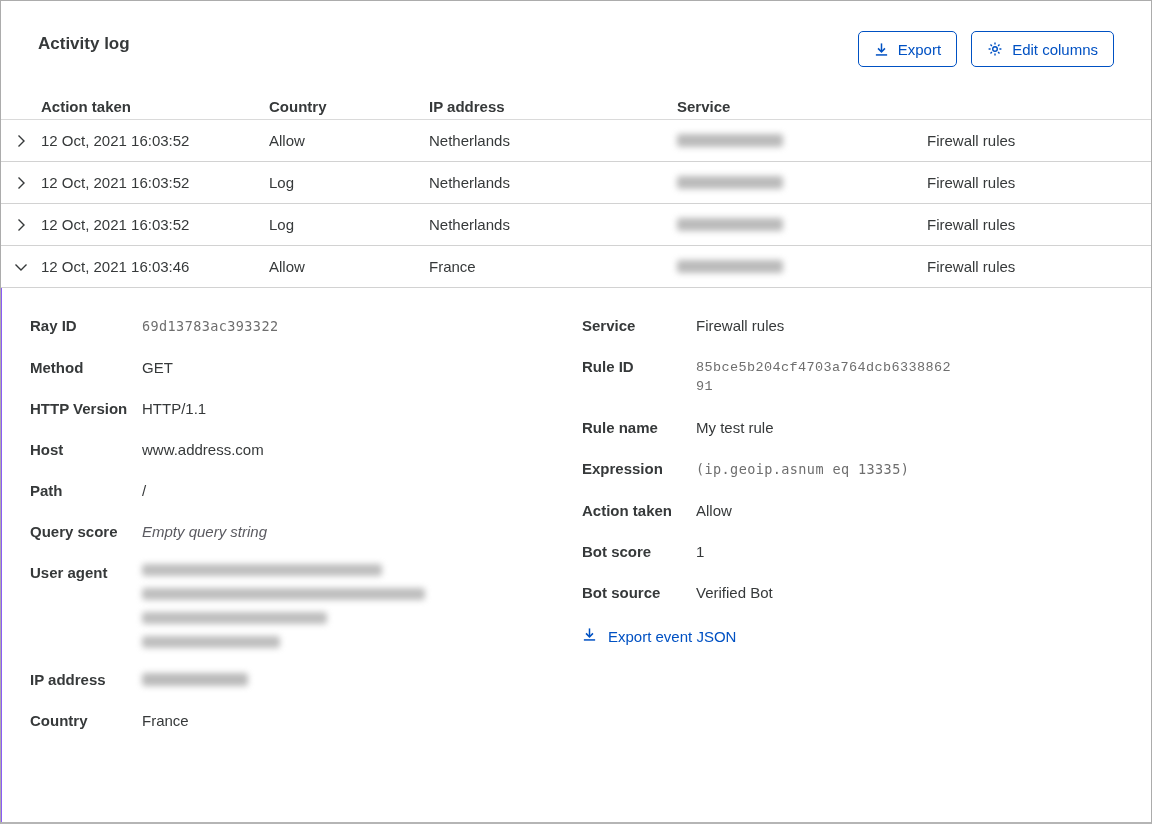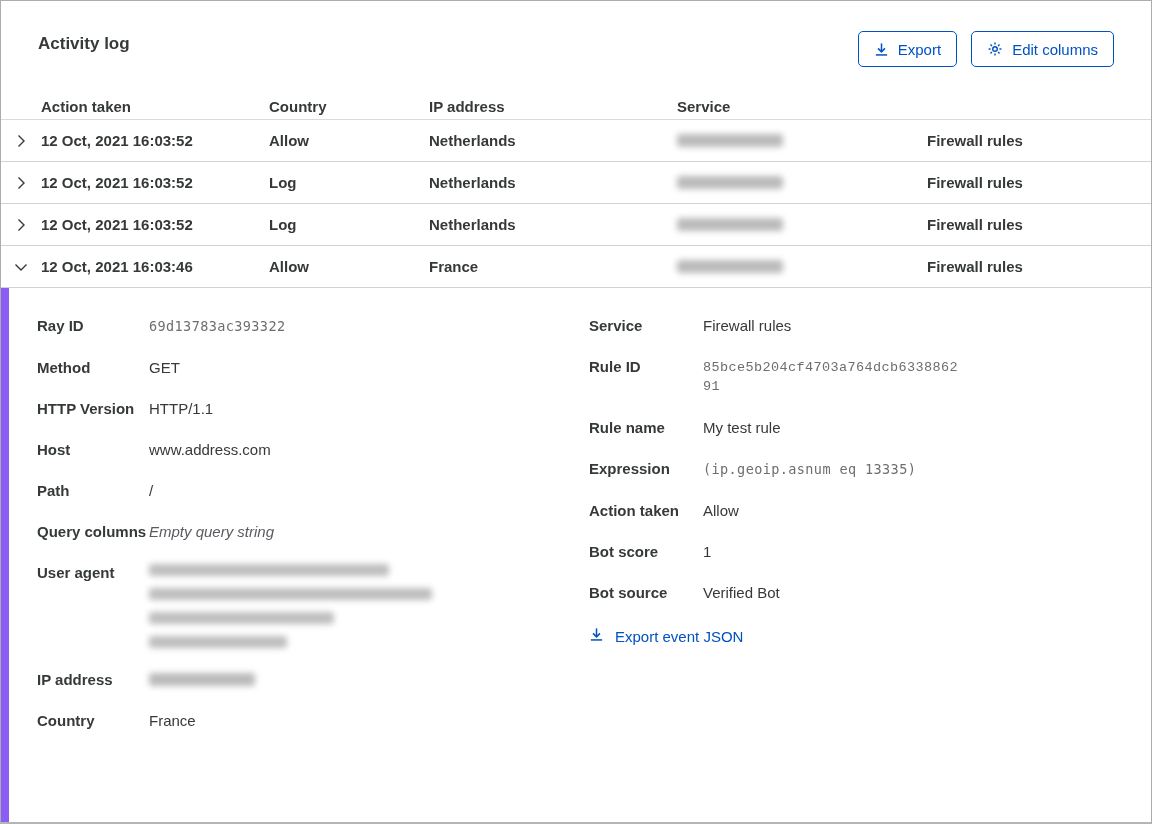--- a/index.html
+++ b/index.html
@@ -33,21 +33,20 @@
     background: #fff; color: #0051c3;
     border: 1px solid #0051c3; border-radius: 5px;
     font-family: inherit; font-size: 15px; cursor: pointer;
   }
   .btn svg { display: block; }
   
   .grid-row {
     display: grid;
     grid-template-columns: 40px 228px 160px 248px 250px 1fr;
     align-items: center;
-    font-weight: bold;
   }
   .thead {
     height: 27px;
     border-bottom: 1px solid #dadada;
     font-size: 15px; font-weight: 700;
     flex: 0 0 auto;
   }
   .trow {
     height: 42px;
     border-bottom: 1px solid #d2d2d2;
@@ -58,21 +57,21 @@
   }
   .chev-cell { display: flex; align-items: center; justify-content: center; }
   .blur-blob {
     height: 13px; width: 106px;
     background: #767676; opacity: .5;
     filter: blur(3px); border-radius: 3px;
   }
   
   .panel {
     flex: 1 1 auto;
-    border-left: 8px solid #8b5cf6;
+    border-left: 1px solid #8b5cf6;
     padding: 29px 37px 0 28px;
     display: grid;
     grid-template-columns: 552px 1fr;
     align-content: start;
   }
   .field {
     display: grid;
     grid-template-columns: 112px 1fr;
     margin-bottom: 23px;
     font-size: 15px;
@@ -213,21 +212,21 @@
       </div>
       <div class="field">
         <div class="flabel">Host</div>
         <div>www.address.com</div>
       </div>
       <div class="field">
         <div class="flabel">Path</div>
         <div>/</div>
       </div>
       <div class="field">
-        <div class="flabel">Query columns</div>
+        <div class="flabel">Query score</div>
         <div class="italic">Empty query string</div>
       </div>
       <div class="field">
         <div class="flabel">User agent</div>
         <div class="ua-lines">
           <div class="ua-line" style="width:240px"></div>
           <div class="ua-line" style="width:283px"></div>
           <div class="ua-line" style="width:185px"></div>
           <div class="ua-line" style="width:138px; margin-bottom:0"></div>
         </div>

